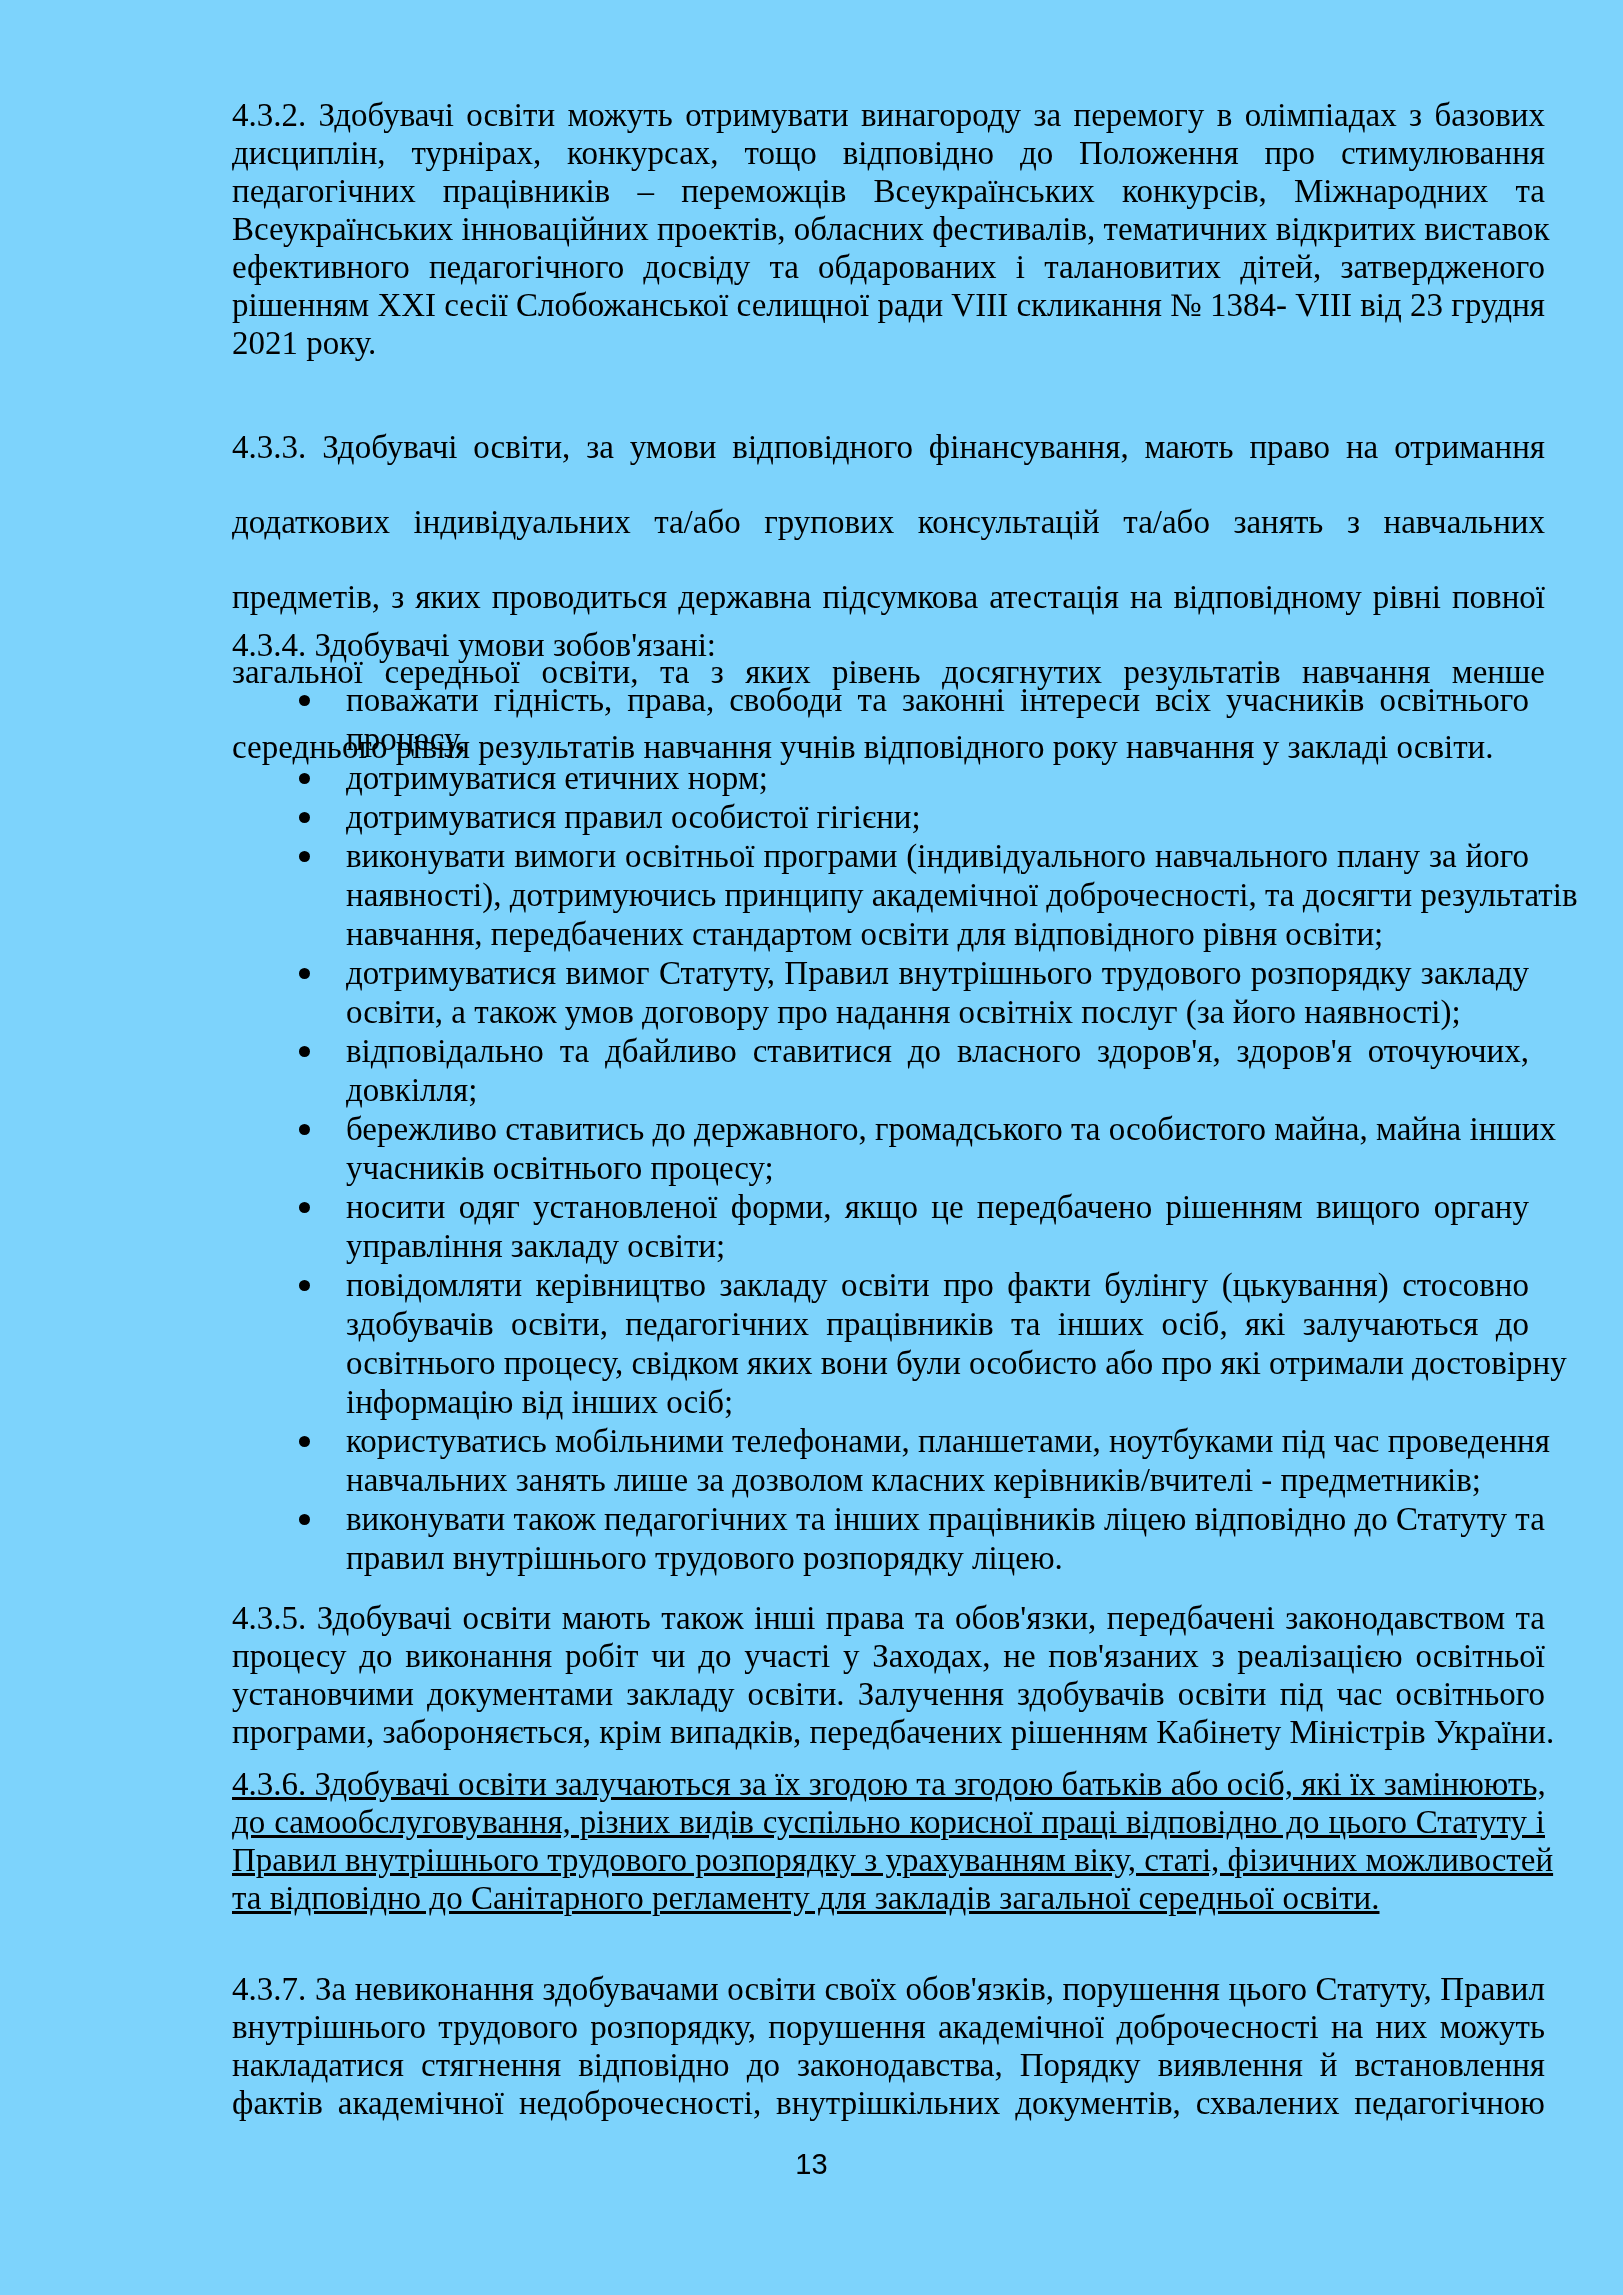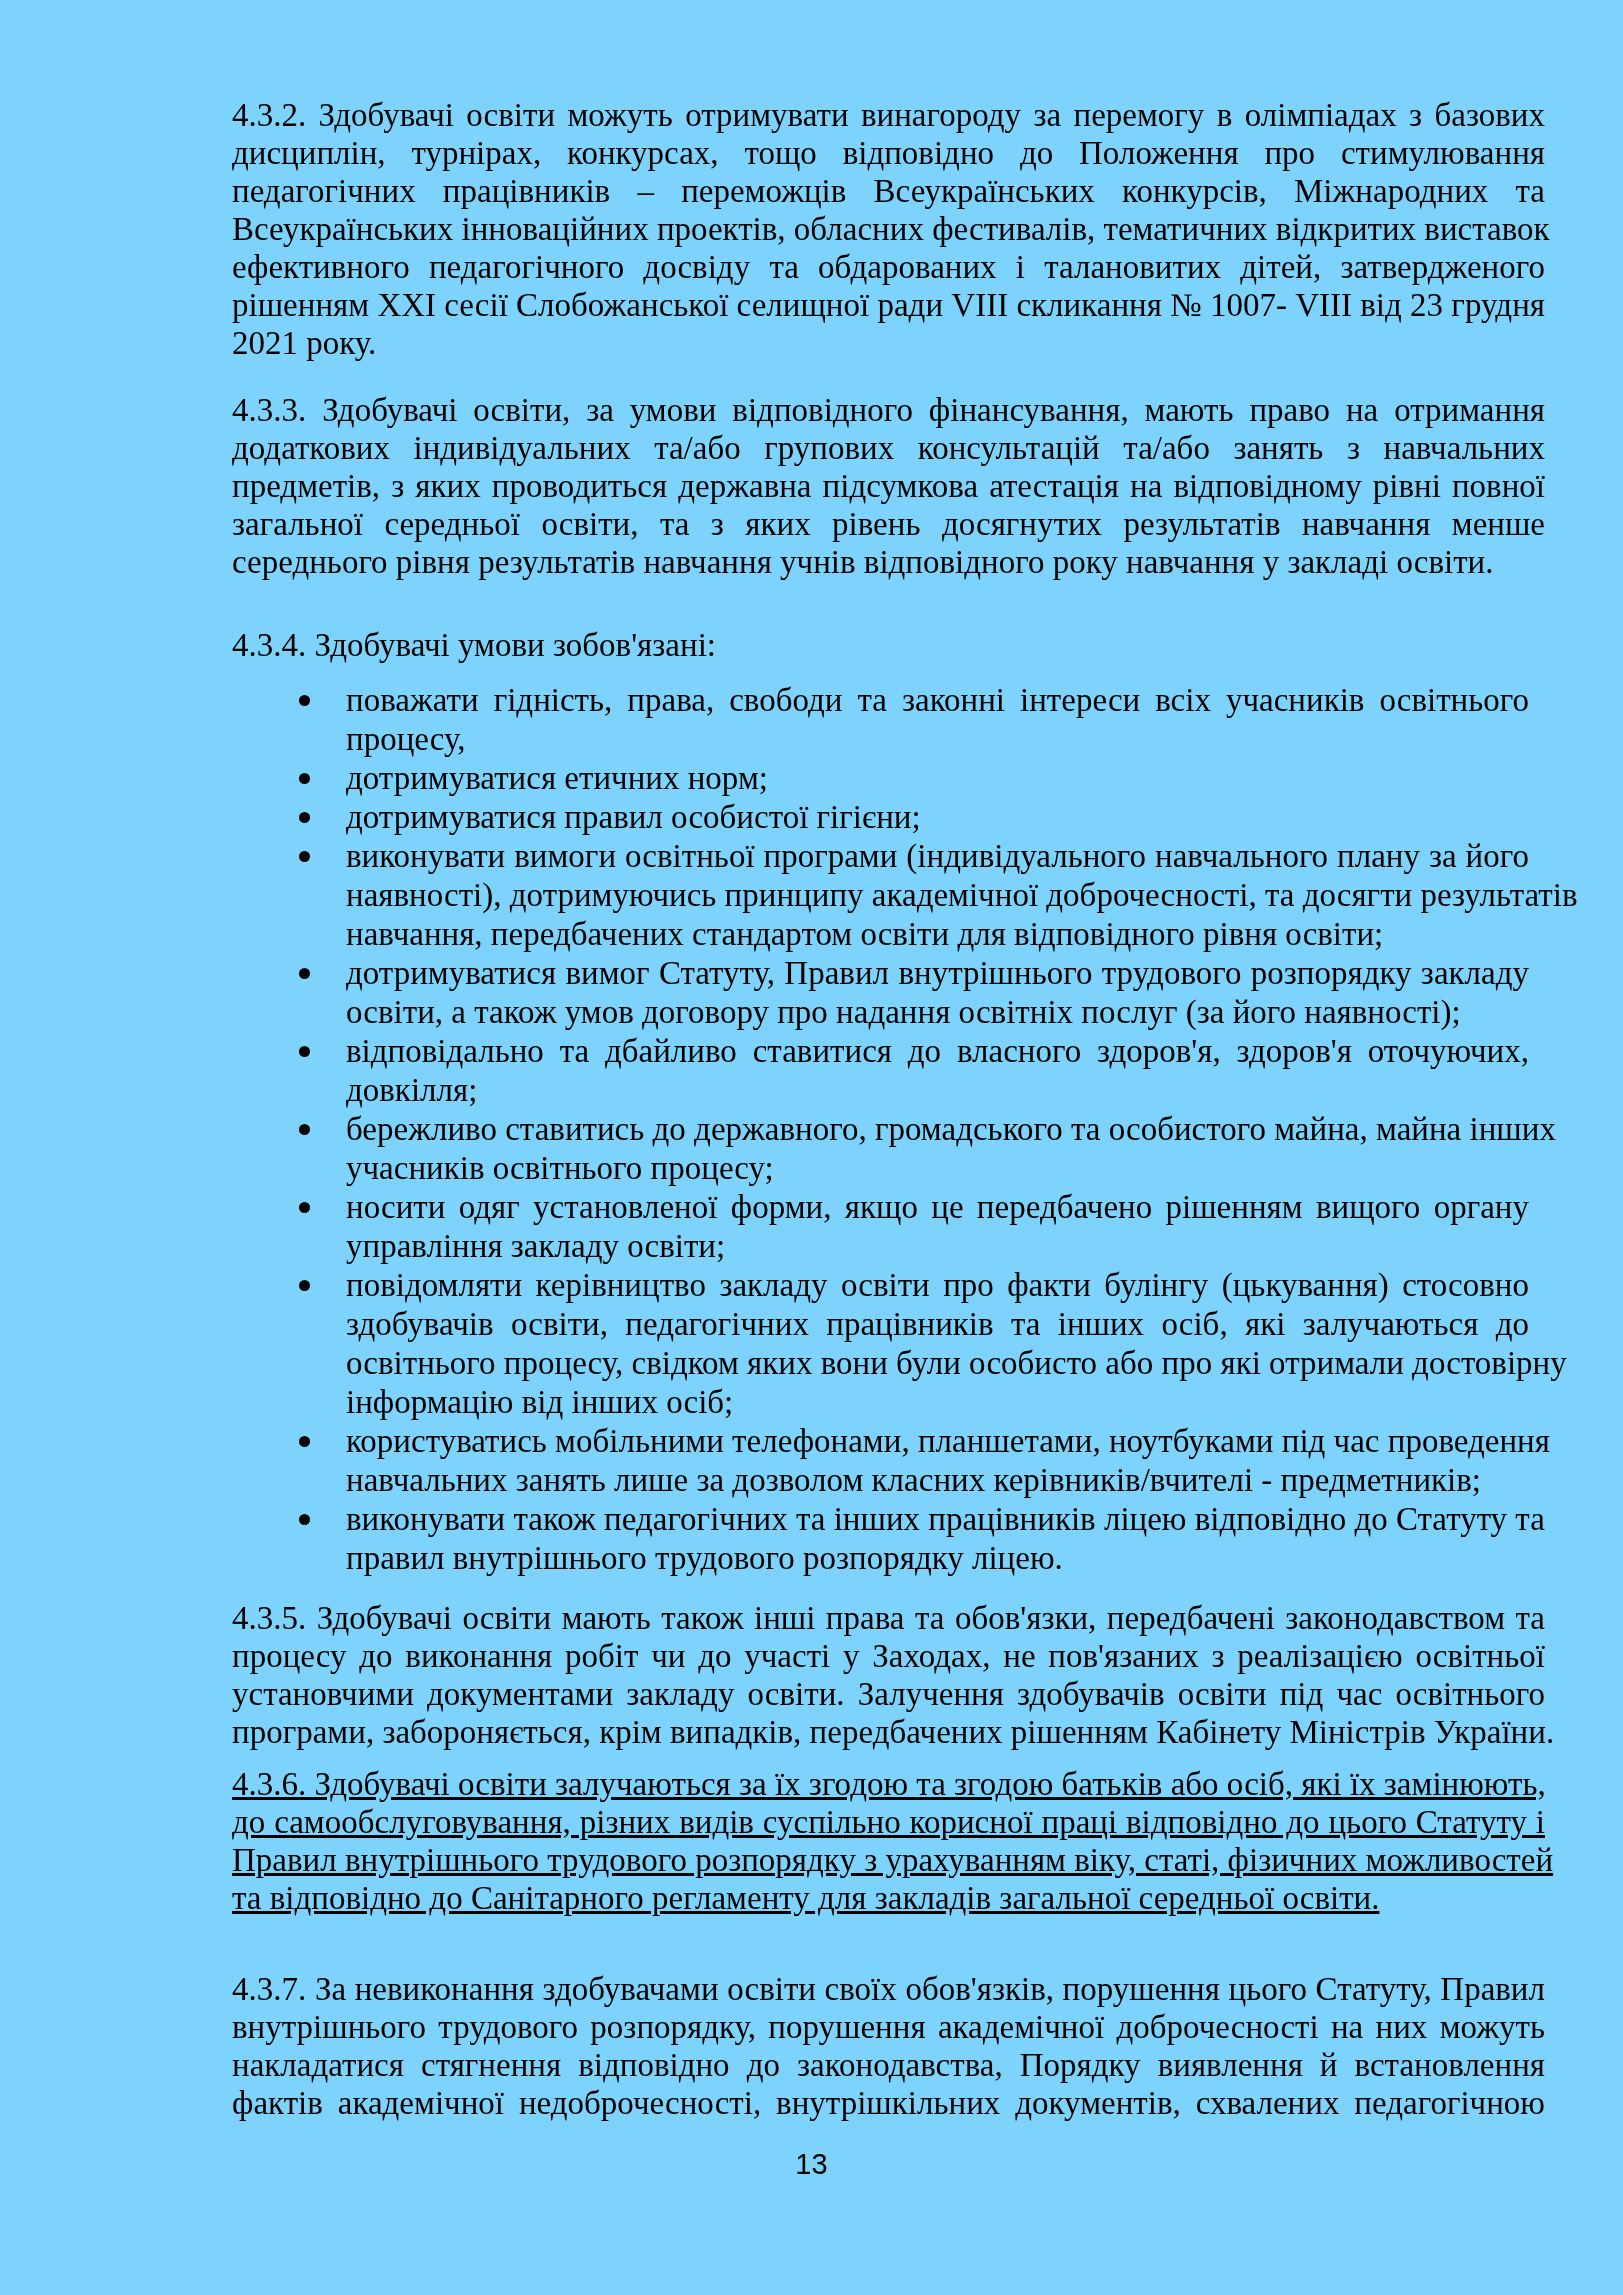--- a/index.html
+++ b/index.html
@@ -4,41 +4,41 @@
 <style>
   html, body { margin: 0; padding: 0; background: #ffffff; }
   body { width: 1623px; height: 2295px; position: relative; overflow: hidden; }
   .page { position: absolute; left: 0; top: 0; width: 1623px; height: 2295px; background: #7dd3fc; color: #000000;
           font-family: "Liberation Serif", "DejaVu Serif", serif; font-size: 33px; padding-left: 31px; }
   .para { position: absolute; left: 232px; width: 1313px; }
   .line { display: block; white-space: nowrap; text-align: justify; text-align-last: justify; height: 38px; line-height: 38px; overflow: visible; }
   .line.last { text-align-last: left; }
   .line.single { text-align-last: left; }
   .p-432 .line { height: 38px; line-height: 38px; }
-  .p-433 .line { height: 38px; line-height: 38px; }
+  .p-433 .line { height: 38px; line-height: 38px; margin-top: 37px; }
   .list-block .line { height: 39px; line-height: 39px; }
   .list { position: relative; margin: 16px; padding: 0; list-style: none; }
   .bullet-item { position: relative; padding-left: 98px; }
   .bullet-dot { position: absolute; left: 51px; top: 14.4px; width: 11px; height: 11px; border-radius: 50%; background: #000; }
   .bullet-item .line { white-space: nowrap; }
   .page-number { position: absolute; left: 0; width: 1623px; top: 2150px; text-align: center;
                  font-family: "Liberation Sans", "DejaVu Sans", sans-serif; font-size: 29px; line-height: 29px; }
 </style>
 </head>
 <body>
 
 <div class="page">
 
   <div class="para p-432" style="top:96px;">
     <span class="line">4.3.2. Здобувачі освіти можуть отримувати винагороду за перемогу в олімпіадах з базових</span>
     <span class="line">дисциплін, турнірах, конкурсах, тощо відповідно до Положення про стимулювання</span>
     <span class="line">педагогічних працівників – переможців Всеукраїнських конкурсів, Міжнародних та</span>
     <span class="line">Всеукраїнських інноваційних проектів, обласних фестивалів, тематичних відкритих виставок</span>
     <span class="line">ефективного педагогічного досвіду та обдарованих і талановитих дітей, затвердженого</span>
-    <span class="line">рішенням XXI сесії Слобожанської селищної ради VIII скликання № 1007- VIII від 23 грудня</span>
+    <span class="line">рішенням XXI сесії Слобожанської селищної ради VIII скликання № 1384- VIII від 23 грудня</span>
     <span class="line last">2021 року.</span>
   </div>
 
   <div class="para p-433" style="top:391px;">
     <span class="line">4.3.3. Здобувачі освіти, за умови відповідного фінансування, мають право на отримання</span>
     <span class="line">додаткових індивідуальних та/або групових консультацій та/або занять з навчальних</span>
     <span class="line">предметів, з яких проводиться державна підсумкова атестація на відповідному рівні повної</span>
     <span class="line">загальної середньої освіти, та з яких рівень досягнутих результатів навчання менше</span>
     <span class="line last">середнього рівня результатів навчання учнів відповідного року навчання у закладі освіти.</span>
   </div>

